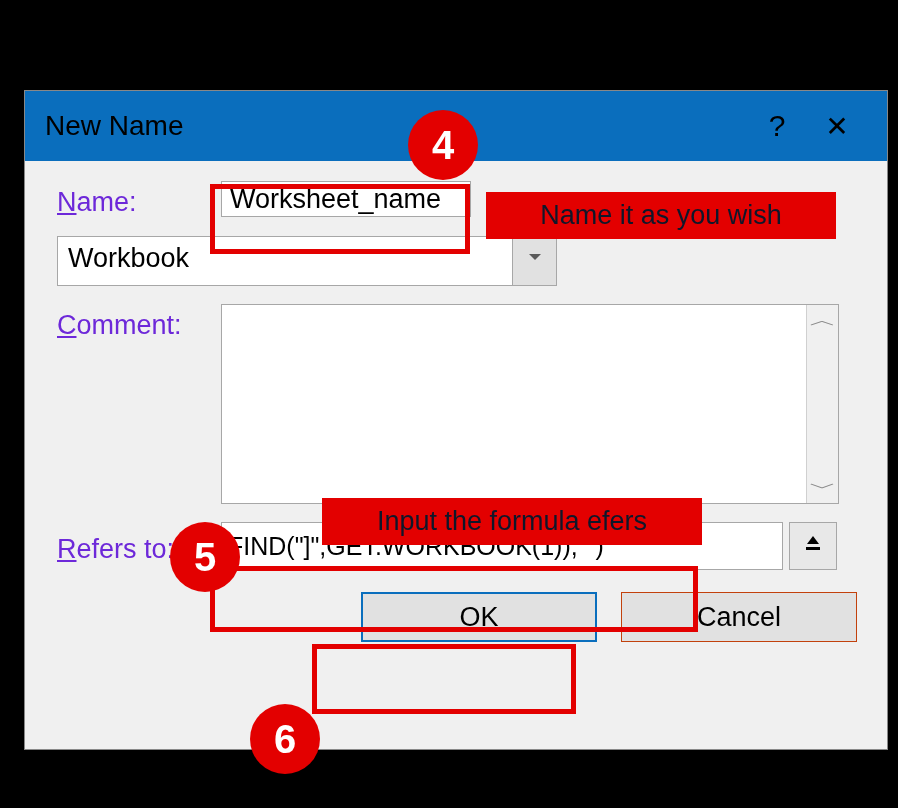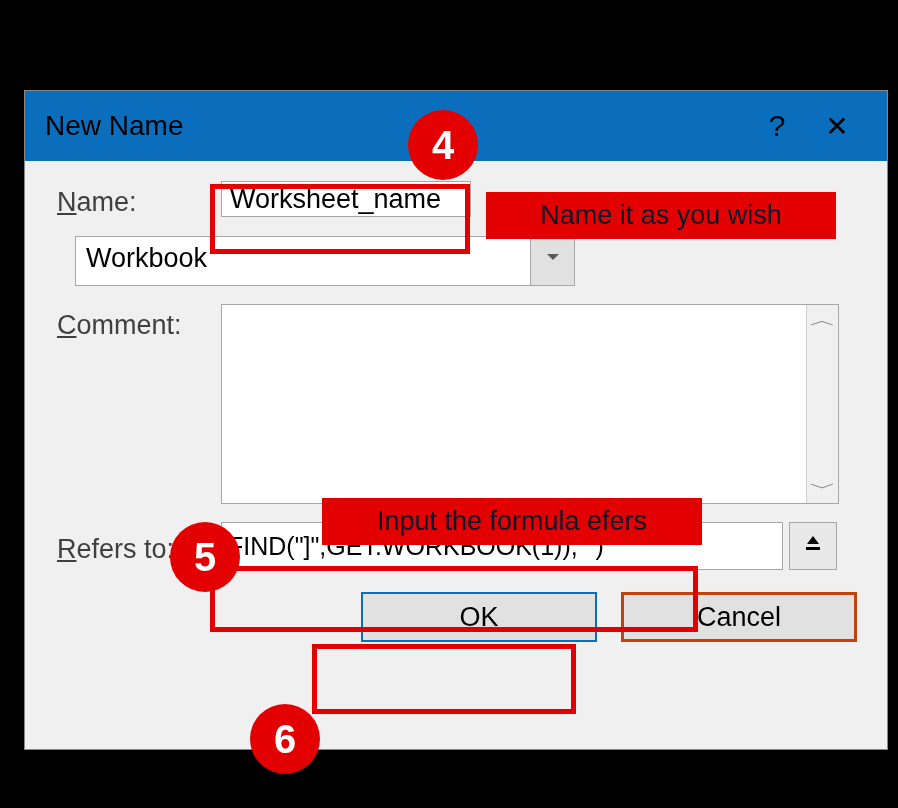--- a/index.html
+++ b/index.html
@@ -46,40 +46,39 @@
     padding: 20px 22px 20px 32px;
   }
   .row {
     display: flex;
     align-items: flex-start;
     margin-bottom: 18px;
   }
   .label {
     width: 164px;
     font-size: 27px;
-    color: #404040;
+    color: #6d28d9;
     padding-top: 6px;
   }
   .underline-first::first-letter { text-decoration: underline; }
   .name-input {
     width: 250px;
     height: 36px;
     font-size: 27px;
     padding: 16px 8px;
     border: 1px solid #a7a7a7;
     background: #fff;
     font-family: inherit;
   }
   .scope-select {
     width: 500px;
     height: 50px;
     display: flex;
     border: 1px solid #a7a7a7;
     background: #fff;
-    margin-left: 18px;
   }
   .scope-text {
     flex: 1;
     font-size: 27px;
     padding: 6px 10px;
   }
   .scope-btn {
     width: 44px;
     background: #e1e1e1;
     border-left: 1px solid #a7a7a7;
@@ -151,21 +150,21 @@
     display: flex;
     justify-content: flex-end;
     gap: 24px;
     margin-top: 22px;
     padding-right: 8px;
   }
   .btn {
     width: 236px;
     height: 50px;
     background: #e1e1e1;
-    border: 3px solid #c2410c;
+    border: 1px solid #c2410c;
     font-size: 27px;
     font-family: inherit;
     cursor: pointer;
   }
   .btn-ok {
     border: 2px solid #0a6ebd;
     margin-left: 46px;
   }
   
   .badge {

